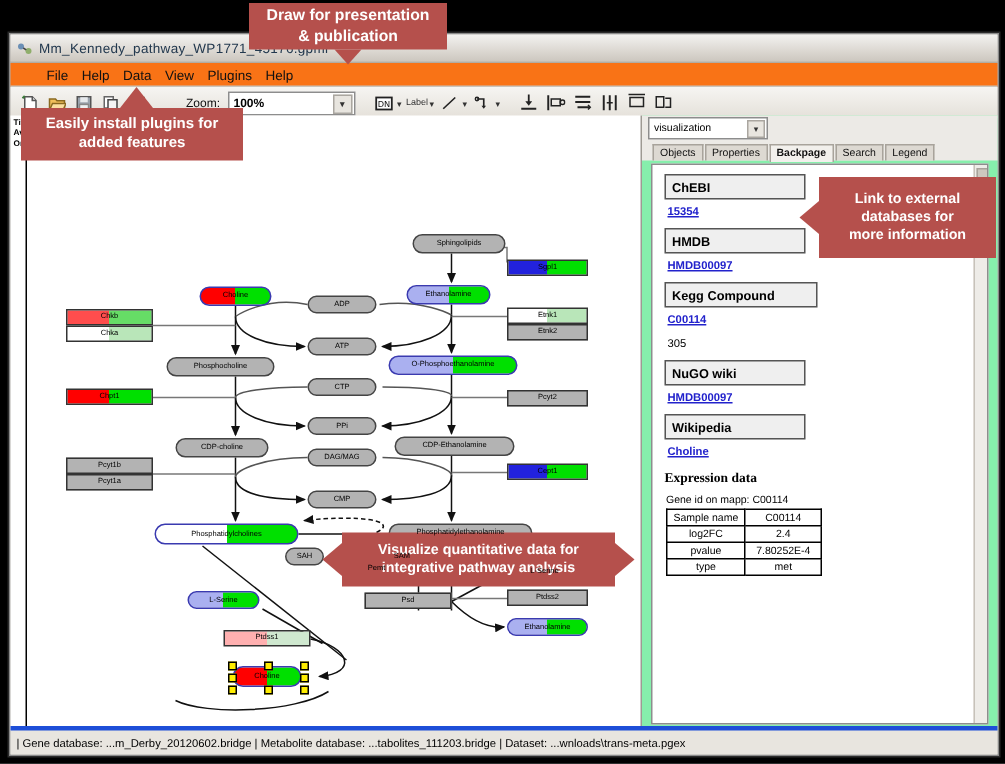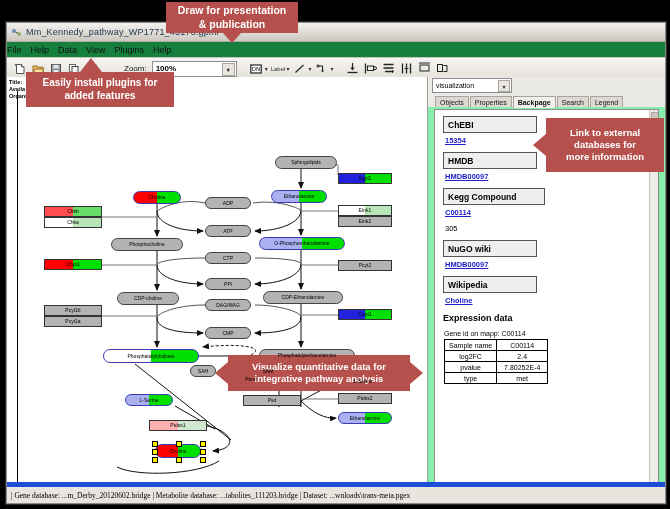--- a/index.html
+++ b/index.html
@@ -8,21 +8,21 @@
 
   
   .win{position:absolute;left:6px;top:22px;width:658px;height:480px;background:#d8d4cc;
        border:1px solid #8a8a8a;box-shadow:0 0 0 1px #2b2b2b;}
   .titlebar{height:18px;background:linear-gradient(#f3f2f0,#dcd8d2 60%,#ccc7bf);
             border-bottom:1px solid #b2ada4;display:flex;align-items:center;padding:0 4px;}
   .title-ico{width:11px;height:11px;margin-right:4px;position:relative;}
   .title-ico svg{display:block}
   .titlebar .ttxt{font-size:9px;color:#22384e;white-space:nowrap;letter-spacing:.2px;}
 
-  .menubar{height:15px;background:#15803d;border-bottom:1px solid #c9c4bb;display:flex;align-items:center;padding-left:0;gap:9px;}
+  .menubar{height:15px;background:#f97316;border-bottom:1px solid #c9c4bb;display:flex;align-items:center;padding-left:24px;gap:9px;}
   .menubar span{font-size:9px;color:#111;}
 
   .toolbar{height:21px;background:linear-gradient(#f6f5f2,#e4e0d9);border-bottom:1px solid #bdb8af;
            display:flex;align-items:center;padding-left:5px;gap:3px;}
   .tb{width:15px;height:15px;display:flex;align-items:center;justify-content:center;}
   .tb svg{display:block}
   .tb.sep{width:6px}
   .zoomlbl{font-size:8px;color:#111;margin-left:22px;margin-right:2px;}
   .zoomcombo{width:80px;height:14px;background:#fff;border:1px solid #8d8d8d;display:flex;align-items:center;
              font-size:8px;color:#000;padding-left:3px;position:relative;font-weight:bold;}
@@ -47,32 +47,32 @@
 
   .tabs{display:flex;align-items:flex-end;padding-left:7px;height:13px;background:#eceae6;}
   .tab{font-size:7px;padding:2px 4px 1px 4px;border:1px solid #a8a39b;border-bottom:none;background:#ddd9d2;color:#111;margin-right:1px;}
   .tab.active{background:#f2f0ec;font-weight:bold;padding-bottom:2px;position:relative;top:1px;}
 
   .backpage{position:absolute;left:6px;top:32px;right:6px;bottom:4px;background:#fff;border:1px solid #8d8d8d;overflow:hidden;}
   .bp-inner{padding:6px 8px 4px 8px;}
   .bp-hdr{border:1px solid #555;background:#efefef;font-size:8.5px;font-weight:bold;color:#000;padding:2.5px 4px;width:84px;margin-bottom:3px;}
   .bp-link{font-size:7.5px;color:#2222cc;text-decoration:underline;display:block;margin:0 0 7px 2px;font-weight:bold;}
   .bp-val{font-size:7.5px;color:#000;display:block;margin:0 0 7px 2px;}
-  .bp-exp{font-size:9px;font-weight:bold;color:#000;margin:8px 0 7px 0;}
+  .bp-exp{font-size:9px;font-weight:bold;color:#000;margin:8px 0 7px 0;font-family:Liberation Serif, serif;}
   .bp-gene{font-size:7px;color:#000;margin:0 0 2px 1px;}
   table.expr{border-collapse:collapse;margin-left:1px;}
   table.expr td{border:1px solid #000;font-size:7px;text-align:center;padding:1.5px 4px;min-width:42px;color:#000;}
 
   
   .vsb{position:absolute;right:0;top:0;bottom:0;width:8px;background:#eeece8;border-left:1px solid #c7c2ba;}
   .vsb i{position:absolute;left:1px;top:2px;width:6px;height:40px;background:#cdc8bf;border:1px solid #a8a39b;display:block;}
 
   
-  .statusbar{position:absolute;left:0;right:0;bottom:0;height:16px;background:#e8e5df;border-top:5px solid #1d4ed8;
-             display:flex;align-items:center;padding-left:4px;font-family:Liberation Serif, serif;}
+  .statusbar{position:absolute;left:0;right:0;bottom:0;height:16px;background:#e8e5df;border-top:3px solid #1d4ed8;
+             display:flex;align-items:center;padding-left:4px;}
   .statusbar span{font-size:7.5px;color:#000;white-space:nowrap;}
 
   
   .canvas-svg{position:absolute;left:0;top:0;}
   .gnode{position:absolute;box-sizing:border-box;display:flex;align-items:center;justify-content:center;
          font-size:5px;color:#000;text-align:center;line-height:1;overflow:hidden;}
   .meta{border:1px solid #3a3ab0;border-radius:9px;}
   .plain{border:1px solid #444;border-radius:9px;background:#b3b3b3;}
   .rect{border:1px solid #333;background:#b3b3b3;}
   .lbl{position:relative;z-index:3;white-space:nowrap;font-size:5px;}
@@ -490,21 +490,21 @@
       <span>| Gene database:  ...m_Derby_20120602.bridge | Metabolite database:  ...tabolites_111203.bridge | Dataset:  ...wnloads\trans-meta.pgex</span>
     </div>
   </div>
 
   <div class="callout" style="left:166px;top:2px;width:132px;height:31px;font-size:10.5px;flex-direction:column;">
     <span>Draw for presentation</span>
     <span>&amp; publication</span>
   </div>
   <div class="arrow-d" style="left:223px;top:33px;"></div>
 
-  <div class="callout" style="left:26px;top:72px;width:148px;height:35px;font-size:10px;flex-direction:column;text-align:center;">
+  <div class="callout" style="left:14px;top:72px;width:148px;height:35px;font-size:10px;flex-direction:column;text-align:center;">
     <span>Easily install plugins for</span>
     <span>added features</span>
   </div>
   <div class="arrow-u" style="left:80px;top:58px;"></div>
 
   <div class="callout" style="left:546px;top:118px;width:118px;height:54px;font-size:9.5px;flex-direction:column;">
     <span>Link  to external</span>
     <span>databases  for</span>
     <span>more information</span>
   </div>

